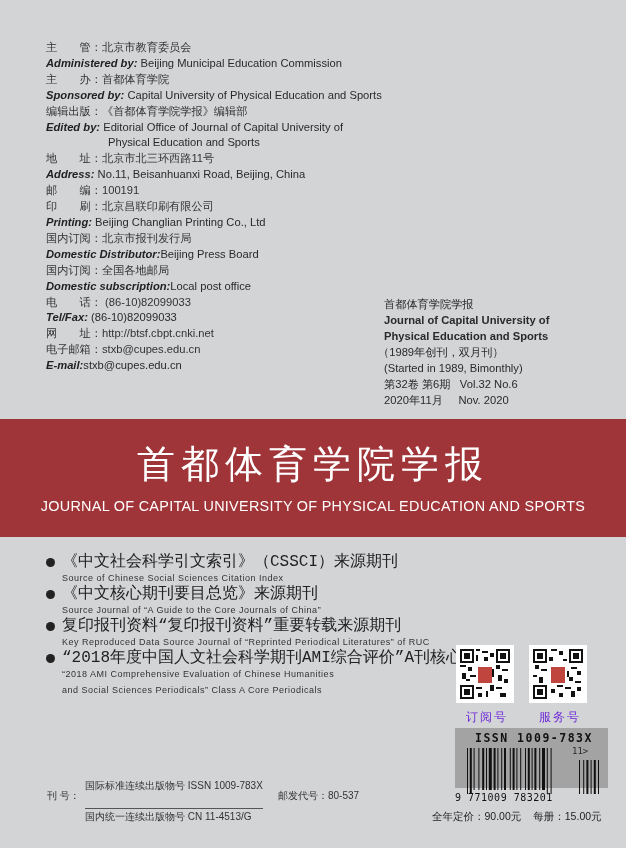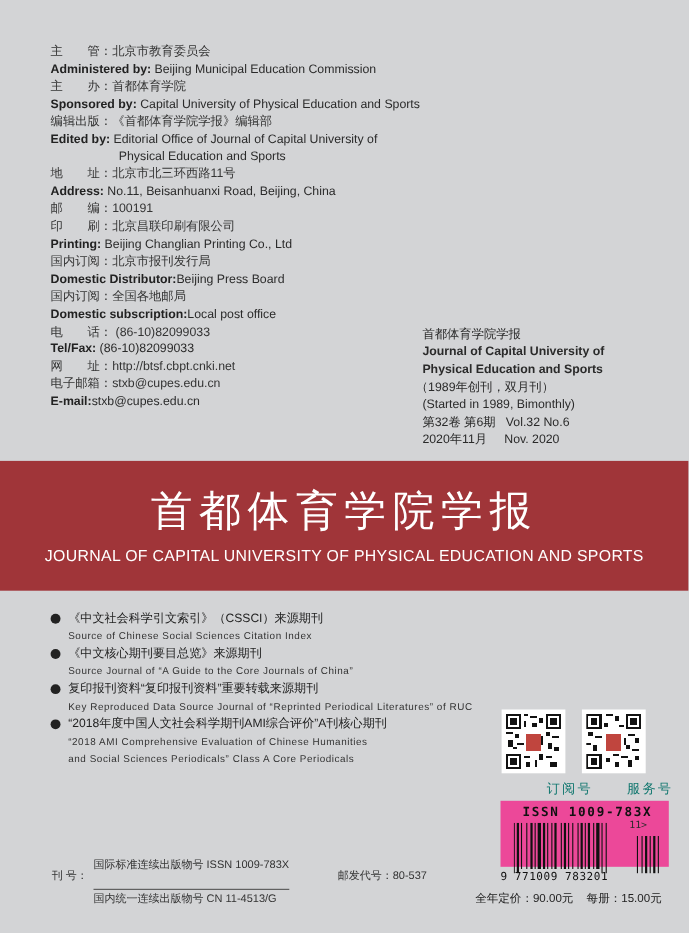--- a/index.html
+++ b/index.html
@@ -2,48 +2,48 @@
 <html><head>
 <meta charset="utf-8">
 <style>
   * { margin:0; padding:0; box-sizing:border-box; }
   html, body { width:626px; height:848px; overflow:hidden; }
   body { background:#d3d4d6; font-family:"Liberation Sans", "DejaVu Sans", sans-serif; color:#2a2a2a; position:relative; }
   .info { position:absolute; left:46px; top:40px; font-size:11.2px; line-height:15.9px; }
   .info .row { white-space:nowrap; }
   .info .cn { color:#333; }
   .info .cn .lbl { display:inline-block; }
-  .info .en b { font-weight:bold; color:#222; }
+  .info .en b { font-weight:bold; color:#222;font-style:italic; }
   .info .indent { padding-left:62px; }
   .journal-box { position:absolute; left:384px; top:296px; font-size:11.2px; line-height:16px; }
   .journal-box b { font-weight:bold; }
   .band { position:absolute; left:0; top:419px; width:626px; height:118px; background:#a03539; color:#fff; text-align:center; }
   .band .title-cn { position:absolute; left:0; right:0; top:20px; font-size:38px; letter-spacing:6px; font-family:"DejaVu Sans", sans-serif; }
   .band .title-en { position:absolute; left:0; right:0; top:79px; font-size:14.4px; letter-spacing:0.3px; }
   .list { position:absolute; left:46px; top:554px; font-size:10px; line-height:16px; }
   .list .item { position:relative; padding-left:16px; }
   .list .bullet { position:absolute; left:0; top:4px; width:9px; height:9px; border-radius:50%; background:#222; }
-  .list .cn { font-size:11px; color:#222; }
+  .list .cn { font-size:16px; color:#222;font-family:Liberation Mono, monospace; }
   .list .en { font-size:9px; letter-spacing:0.5px; color:#333; }
   .qr { position:absolute; top:645px; width:58px; height:58px; background:#fff; padding:4px; }
   .qr svg { width:50px; height:50px; display:block; }
-  .qr-label { position:absolute; top:709px; font-size:12px; color:#0f766e; font-family:"DejaVu Serif", serif; letter-spacing:2px;margin-left:31px; }
-  .barcode { position:absolute; left:455px; top:728px; width:153px; height:60px; background:#ec4899; }
+  .qr-label { position:absolute; top:709px; font-size:12px; color:#6d28d9; font-family:"DejaVu Serif", serif; letter-spacing:2px; }
+  .barcode { position:absolute; left:455px; top:728px; width:153px; height:60px; background:#a3a3a3; }
   .barcode .issn { position:absolute; left:20px; top:3px; font-size:11.5px; font-weight:bold; letter-spacing:1.5px; font-family:"DejaVu Sans Mono", monospace; color:#111; }
   .barcode .bars { position:absolute; left:12px; top:20px; }
   .barcode .digits { position:absolute; left:0; top:64px; font-size:10px; letter-spacing:0.5px; font-family:"DejaVu Sans Mono", monospace; color:#111; }
   .barcode .addon { position:absolute; left:117px; top:18px; font-size:9px; font-family:"DejaVu Sans Mono", monospace; }
   .price { position:absolute; left:432px; top:810px; font-size:10.5px; color:#222; white-space:nowrap; }
   .price span + span { margin-left:12px; }
   .kanhao { position:absolute; left:47px; top:779px; font-size:10px; color:#333; }
   .kanhao .lbl { position:absolute; left:0; top:10px; white-space:nowrap; }
   .kanhao .frac { position:absolute; left:38px; top:0; white-space:nowrap; }
   .kanhao .frac .top { border-bottom:1px solid #555; padding-bottom:15px; }
   .kanhao .frac .bot { padding-top:1px; }
-  .kanhao .postal { position:absolute; left:260px; top:10px; white-space:nowrap;text-align:center; }
+  .kanhao .postal { position:absolute; left:231px; top:10px; white-space:nowrap;text-align:center; }
 </style>
 </head>
 <body>
 
 <div class="info" id="colophon">
     <div class="row cn"><span class="lbl">主　　管</span>：<span>北京市教育委员会</span></div>
     <div class="row en"><b>Administered by:</b><span> Beijing Municipal Education Commission</span></div>
     <div class="row cn"><span class="lbl">主　　办</span>：<span>首都体育学院</span></div>
     <div class="row en"><b>Sponsored by:</b><span>  Capital University of Physical Education and Sports</span></div>
     <div class="row cn"><span class="lbl">编辑出版</span>：<span>《首都体育学院学报》编辑部</span></div>

